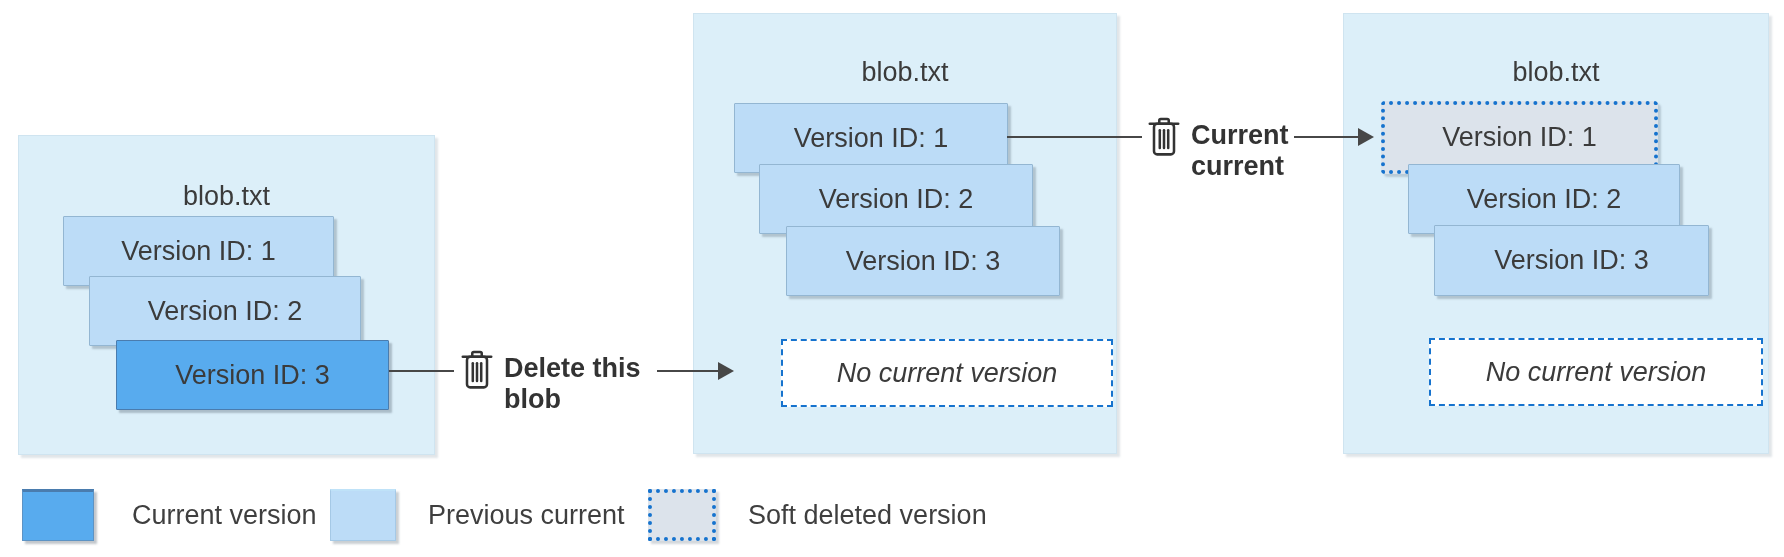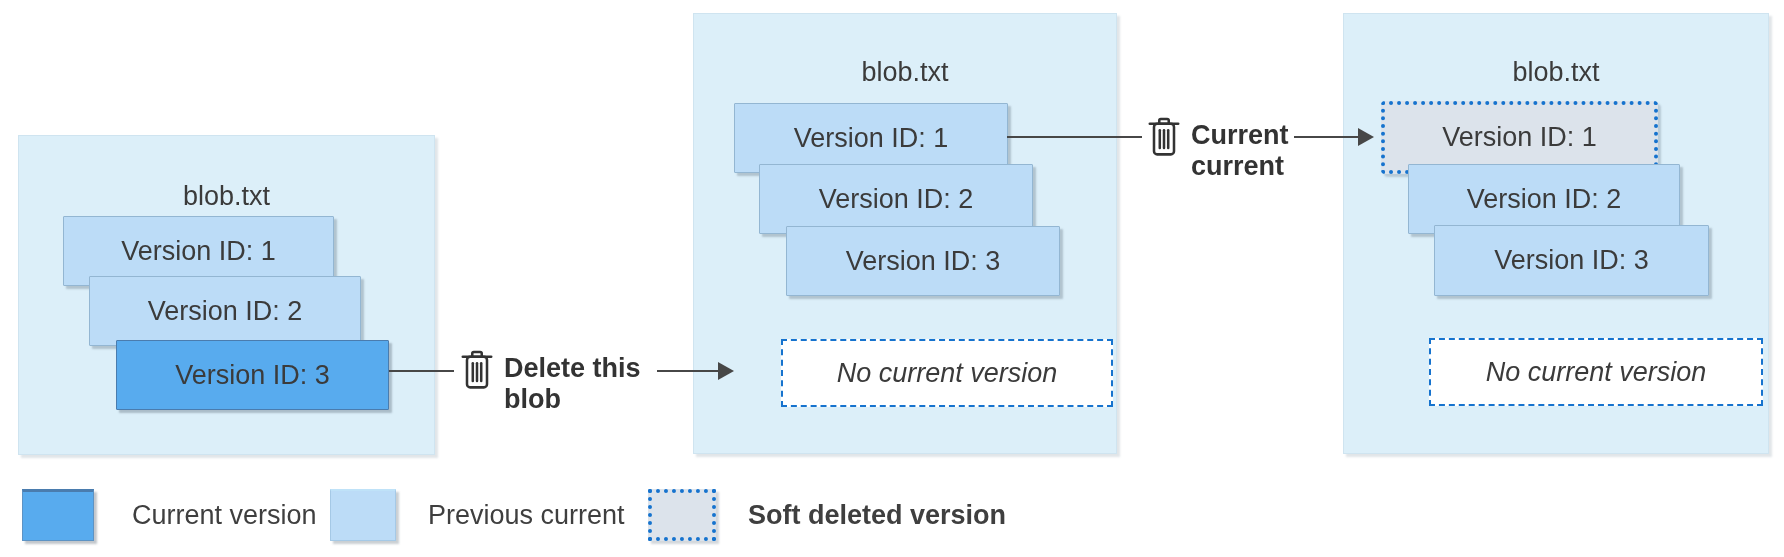--- a/index.html
+++ b/index.html
@@ -167,16 +167,16 @@
   <div class="arrowhead" style="left:1358px;top:128px;"></div>
 
   <div>
     <div class="swatch current" style="left:22px;top:489px;width:72px;height:52px;"></div>
     <div class="legend-label" style="left:120px;top:489px;margin-left:12px;">Current version</div>
 
     <div class="swatch previous" style="left:330px;top:489px;width:66px;height:52px;"></div>
     <div class="legend-label" style="left:428px;top:489px;">Previous current</div>
 
     <div class="swatch soft-deleted" style="left:648px;top:489px;width:68px;height:52px;"></div>
-    <div class="legend-label" style="left:748px;top:489px;font-weight:bold;">Soft deleted version</div>
+    <div class="legend-label" style="left:748px;top:489px;">Soft deleted version</div>
   </div>
 
 </div>
 
 </body></html>

